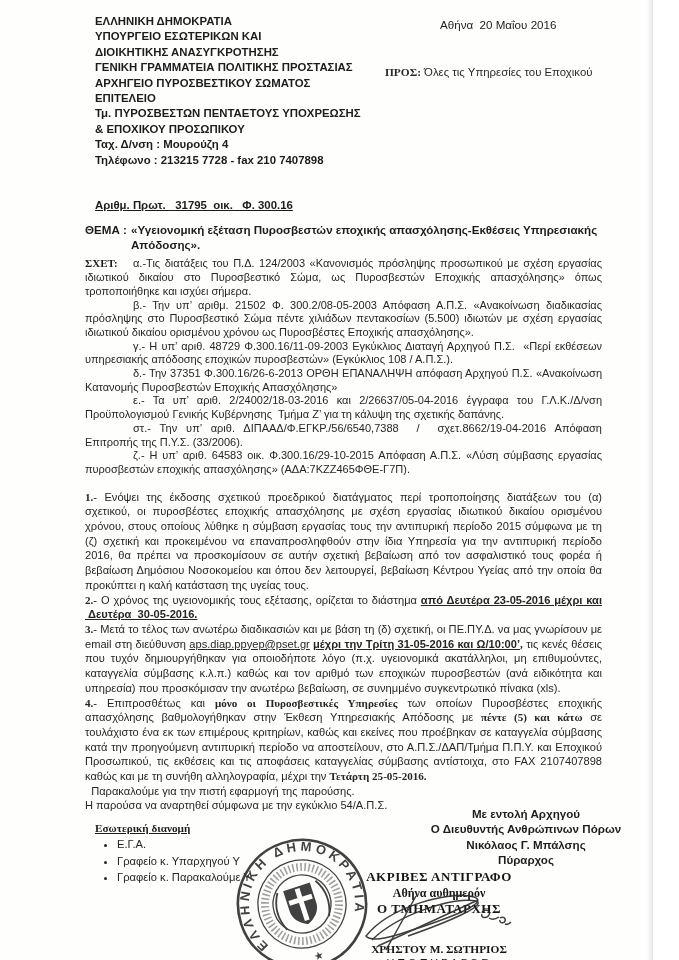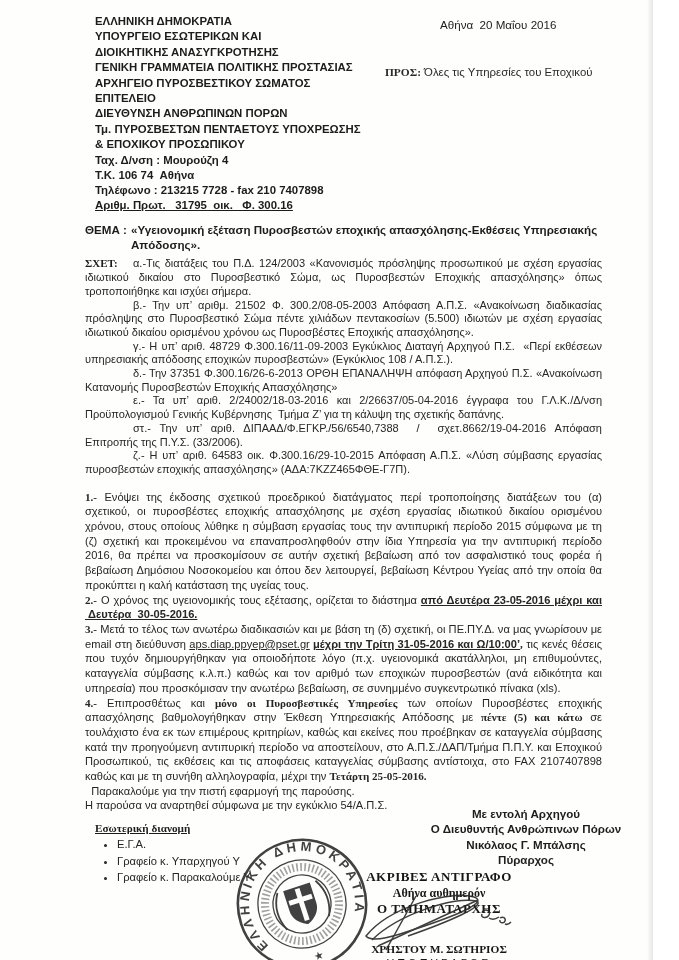--- a/index.html
+++ b/index.html
@@ -55,25 +55,23 @@
 
 <div class="page">
 
   <div class="agency">
       <div class="agency-line">ΕΛΛΗΝΙΚΗ ΔΗΜΟΚΡΑΤΙΑ</div>
       <div class="agency-line">ΥΠΟΥΡΓΕΙΟ ΕΣΩΤΕΡΙΚΩΝ ΚΑΙ</div>
       <div class="agency-line">ΔΙΟΙΚΗΤΙΚΗΣ ΑΝΑΣΥΓΚΡΟΤΗΣΗΣ</div>
       <div class="agency-line">ΓΕΝΙΚΗ ΓΡΑΜΜΑΤΕΙΑ ΠΟΛΙΤΙΚΗΣ ΠΡΟΣΤΑΣΙΑΣ</div>
       <div class="agency-line">ΑΡΧΗΓΕΙΟ ΠΥΡΟΣΒΕΣΤΙΚΟΥ ΣΩΜΑΤΟΣ</div>
       <div class="agency-line">ΕΠΙΤΕΛΕΙΟ</div>
-      <div class="agency-line">ΔΙΕΥΘΥΝΣΗ ΑΝΘΡΩΠΙΝΩΝ ΠΟΡΩΝ</div>
       <div class="agency-line">Τμ. ΠΥΡΟΣΒΕΣΤΩΝ ΠΕΝΤΑΕΤΟΥΣ ΥΠΟΧΡΕΩΣΗΣ</div>
       <div class="agency-line">&amp; ΕΠΟΧΙΚΟΥ ΠΡΟΣΩΠΙΚΟΥ</div>
       <div class="agency-line">Ταχ. Δ/νση : Μουρούζη 4</div>
-      <div class="agency-line">Τ.Κ. 106 74 &nbsp;Αθήνα</div>
       <div class="agency-line">Τηλέφωνο : 213215 7728 - fax 210 7407898</div>
     </div>
   <div class="protocol">Αριθμ. Πρωτ. &nbsp; 31795 &nbsp;οικ. &nbsp; Φ. 300.16</div>
   <div class="date">Αθήνα &nbsp;20 Μαΐου 2016</div>
   <div class="to"><span class="b">ΠΡΟΣ:</span><span> Όλες τις Υπηρεσίες του Εποχικού</span></div>
 
   <main class="content">
     <p class="subject">
       <span class="subject-label">ΘΕΜΑ :</span>
       <span>«Υγειονομική εξέταση Πυροσβεστών εποχικής απασχόλησης-Εκθέσεις Υπηρεσιακής Απόδοσης».</span>

